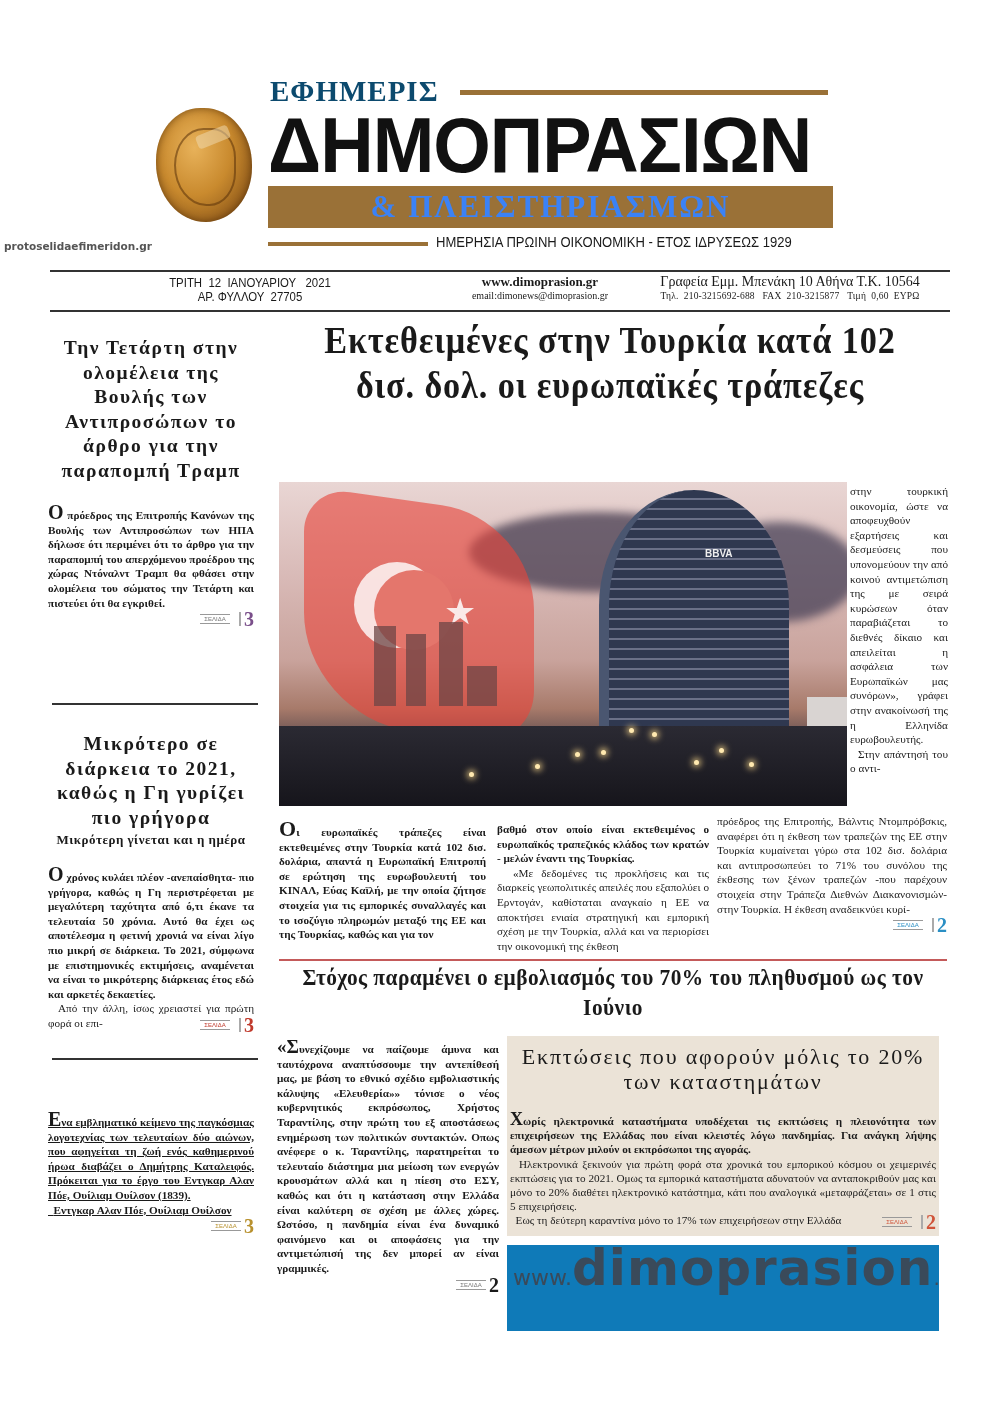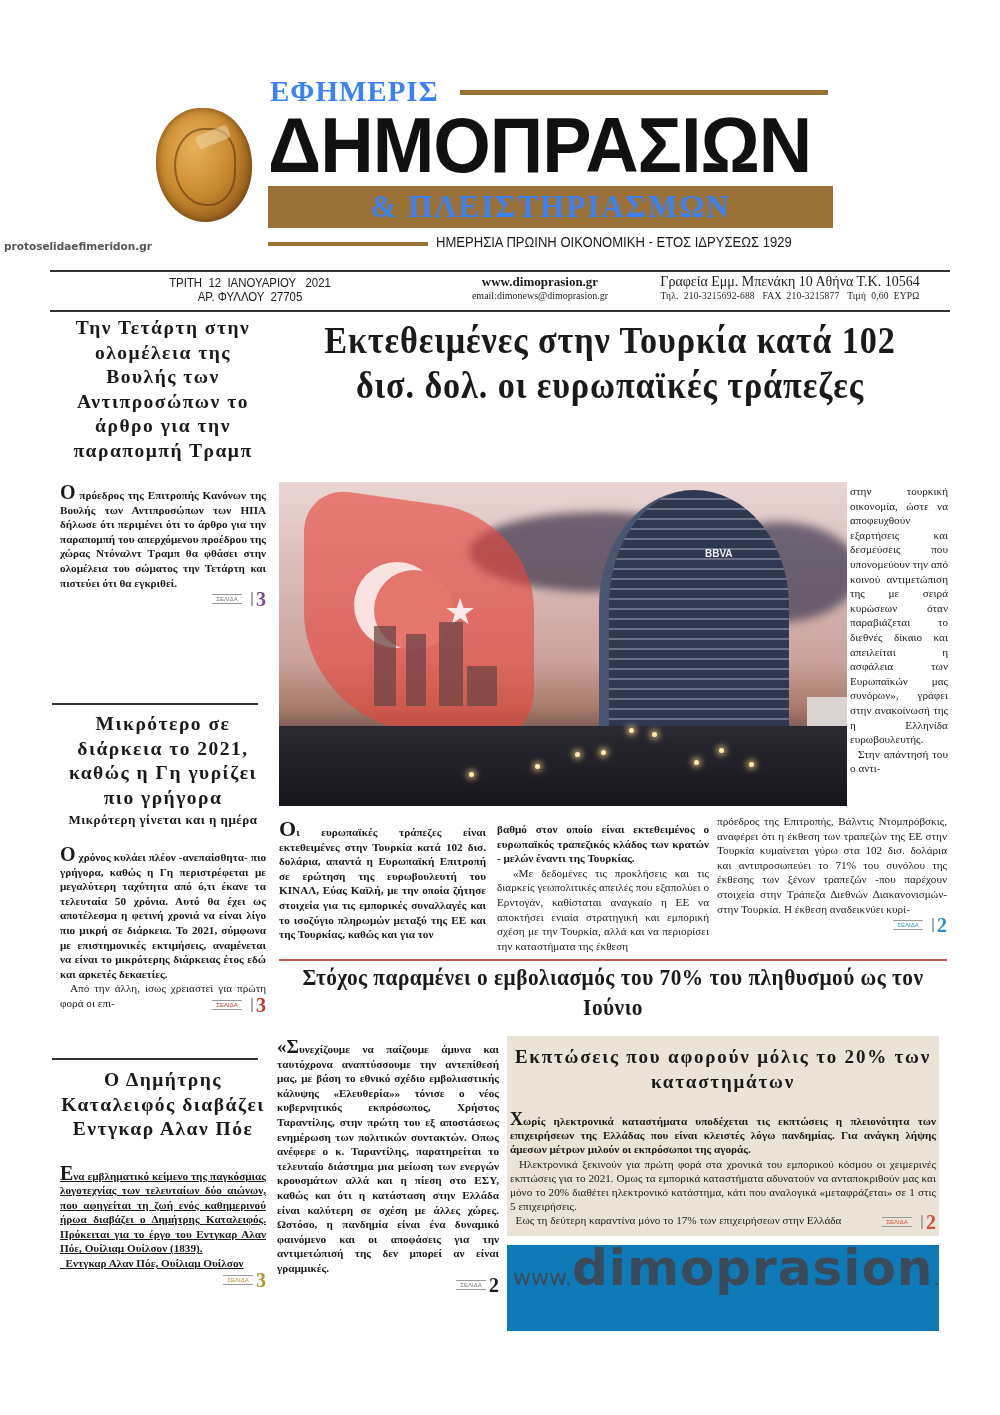--- a/index.html
+++ b/index.html
@@ -3,41 +3,41 @@
 <meta charset="utf-8">
 <style>
   html, body { margin:0; padding:0; background:#ffffff; }
   body { width:1000px; height:1415px; position:relative; overflow:hidden; font-family:"Liberation Serif", serif; color:#1a1a1a; }
   .abs { position:absolute; }
 
   
   .coin { left:156px; top:108px; width:96px; height:114px; border-radius:46% 50% 48% 52%; background:radial-gradient(ellipse at 40% 35%, #e8b25a 0%, #c98a2e 45%, #8a5518 85%, #6b3f10 100%); box-shadow:inset 0 0 8px rgba(60,30,0,.6); }
   .coin .face { position:absolute; left:18px; top:20px; width:58px; height:74px; border-radius:50% 40% 45% 55%; border:2px solid rgba(90,50,10,.55); }
   .coin .wing { position:absolute; left:40px; top:22px; width:34px; height:14px; background:rgba(240,220,180,.5); transform:rotate(-22deg); border-radius:4px; }
-  .efimeris { left:270px; top:75px; font-size:29px; font-weight:bold; letter-spacing:1px; color:#3b82f6; }
+  .efimeris { left:270px; top:75px; font-size:29px; font-weight:bold; letter-spacing:1px; color:#0c4a6e; }
   .rule-top { left:460px; top:90px; width:368px; height:5px; background:#9a7137; }
   .dimoprasion { left:268px; top:104px; width:566px; font-family:"Liberation Sans", sans-serif; font-size:74px; font-weight:bold; letter-spacing:-1px; transform:scaleY(1.05); line-height:84px; color:#111; white-space:nowrap; }
   .plei-band { left:268px; top:186px; width:565px; height:42px; background:#9a7137; }
   .plei-text { left:268px; top:189px; width:565px; text-align:center; font-size:31px; font-weight:bold; color:#3b82f6; letter-spacing:2px; }
   .rule-sub { left:268px; top:242px; width:160px; height:4px; background:#9a7137; }
   .subtitle { left:436px; top:234px; font-family:"Liberation Sans", sans-serif; font-size:14.5px; color:#1a1a1a; transform:scaleX(.9); transform-origin:left; white-space:nowrap; }
   .watermark { left:4px; top:240px; font-family:"DejaVu Sans", sans-serif; font-size:10.5px; font-weight:bold; color:#555; }
 
   
   .bar-top { left:50px; top:270px; width:900px; height:2px; background:#333; }
   .bar-bot { left:50px; top:310px; width:900px; height:2px; background:#333; }
   .date { left:145px; top:276px; width:210px; text-align:center; font-family:"Liberation Sans", sans-serif; font-size:12px; line-height:14px; transform:scaleX(.95); }
   .web { left:440px; top:275px; width:200px; text-align:center; font-size:13px; line-height:14px; }
   .web .email { font-size:10px; }
   .office { left:640px; top:275px; width:300px; text-align:center; font-size:14px; line-height:14px; }
   .office .tel { font-size:9.5px; letter-spacing:.2px; }
 
   
   .hl { text-align:center; font-weight:bold; letter-spacing:1.5px; }
-  .col-left { left:60px; width:206px; }
+  .col-left { left:48px; width:206px;margin-top:20px; }
   .h1l { font-size:19.5px; line-height:24.5px; }
   .body { font-size:11.2px; line-height:14.6px; text-align:justify; }
   .dropcap { font-size:20px; font-weight:bold; line-height:14px; }
   .lead { font-weight:bold; }
   .section-tag { display:inline-flex; align-items:center; gap:3px; vertical-align:middle; float:right; }
   .tag-box { display:inline-block; width:30px; height:8px; border-top:1px solid #999; border-bottom:1px solid #999; font-size:6px; line-height:8px; text-align:center; color:#777; font-family:"Liberation Sans", sans-serif; }
   .tag-glyph { display:inline-block; width:6px; height:14px; border-right:2px solid #aaa; }
   .tag-num { font-size:20px; font-weight:bold; line-height:18px; }
   .sep { height:2px; background:#333; }
 
@@ -62,21 +62,21 @@
   .right-narrow { left:850px; top:484px; width:98px; font-size:11.2px; line-height:14.6px; text-align:justify; }
   .mid-col1 { left:279px; top:822px; width:207px; }
   .mid-col2 { left:497px; top:822px; width:212px; }
   .right-col { left:717px; top:814px; width:230px; }
 
   .red-line { left:279px; top:959px; width:668px; height:2px; background:#c45a5a; }
   .vax-hl { left:279px; top:963px; width:668px; text-align:center; font-size:23px; font-weight:bold; line-height:30px; letter-spacing:.5px; transform:scaleX(.93); }
   .vax-body { left:263px; top:1040px; width:222px;margin-left:14px; }
 
   .box { left:507px; top:1036px; width:432px; height:200px; background:#ebe3d7; }
-  .box-hl { left:507px; top:1044px; width:432px; text-align:center; font-size:19px; font-weight:bold; line-height:25px; letter-spacing:1.8px; }
+  .box-hl { left:507px; top:1044px; width:432px; text-align:center; font-size:22px; font-weight:normal; line-height:25px; letter-spacing:1.8px; }
   .box-body { left:510px; top:1112px; width:426px; font-size:11.2px; line-height:14.2px; text-align:justify; }
 
   .banner { left:507px; top:1245px; width:432px; height:86px; background:#0f7ab8; overflow:hidden; }
   .banner-text { position:absolute; left:6px; top:-6px; font-family:"DejaVu Sans", sans-serif; color:#3a4a5a; white-space:nowrap; }
   .banner-text .www { font-size:22px; }
   .banner-text .dom { font-size:50px; letter-spacing:1px; font-weight:bold; }
   .banner-text .gr { font-size:20px; }
 </style>
 </head>
 <body>
@@ -133,21 +133,20 @@
     <span class="section-tag">
       <span class="tag-box" style="color:#c0392b">ΣΕΛΙΔΑ</span>
       <span class="tag-glyph"></span>
       <span class="tag-num" style="color:#c0392b">3</span>
     </span>
   </div>
 </div>
 <div class="abs sep" style="left:52px; top:1058px; width:206px;"></div>
 
 <div class="abs col-left" style="top:1068px;">
-  <div class="hl h1l">Ο Δημήτρης Καταλειφός διαβάζει Εντγκαρ Αλαν Πόε</div>
   <div class="body" style="margin-top:24px;text-decoration:underline;">
     <span class="dropcap">Ε</span><span class="lead">να εμβληματικό κείμενο της παγκόσμιας λογοτεχνίας των τελευταίων δύο αιώνων, που αφηγείται τη ζωή ενός καθημερινού ήρωα διαβάζει ο Δημήτρης Καταλειφός. Πρόκειται για το έργο του Εντγκαρ Αλαν Πόε, Ουίλιαμ Ουίλσον (1839).</span><br>
     &nbsp;&nbsp;<span class="lead">Εντγκαρ Αλαν Πόε, Ουίλιαμ Ουίλσον</span>
     <span class="section-tag">
       <span class="tag-box" style="color:#b8912e">ΣΕΛΙΔΑ</span>
       <span class="tag-num" style="color:#b8912e">3</span>
     </span>
   </div>
 </div>
 
@@ -182,21 +181,21 @@
 <div class="abs right-narrow">
   <span>στην τουρκική οικονομία, ώστε να αποφευχθούν εξαρτήσεις και δεσμεύσεις που υπονομεύουν την από κοινού αντιμετώπιση της με σειρά κυρώσεων όταν παραβιάζεται το διεθνές δίκαιο και απειλείται η ασφάλεια των Ευρωπαϊκών μας συνόρων», γράφει στην ανακοίνωσή της η Ελληνίδα ευρωβουλευτής.</span><br>
   &nbsp;&nbsp;<span>Στην απάντησή του ο αντι-</span>
 </div>
 
 <div class="abs body mid-col1">
   <span class="dropcap" style="font-size:22px;">Ο</span><span class="lead">ι ευρωπαϊκές τράπεζες είναι εκτεθειμένες στην Τουρκία κατά 102 δισ. δολάρια, απαντά η Ευρωπαϊκή Επιτροπή σε ερώτηση της ευρωβουλευτή του ΚΙΝΑΛ, Εύας Καϊλή, με την οποία ζήτησε στοιχεία για τις εμπορικές συναλλαγές και το ισοζύγιο πληρωμών μεταξύ της ΕΕ και της Τουρκίας, καθώς και για τον</span>
 </div>
 <div class="abs body mid-col2">
   <span class="lead">βαθμό στον οποίο είναι εκτεθειμένος ο ευρωπαϊκός τραπεζικός κλάδος των κρατών - μελών έναντι της Τουρκίας.</span><br>
-  &nbsp;&nbsp;<span>«Με δεδομένες τις προκλήσεις και τις διαρκείς γεωπολιτικές απειλές που εξαπολύει ο Ερντογάν, καθίσταται αναγκαίο η ΕΕ να αποκτήσει ενιαία στρατηγική και εμπορική σχέση με την Τουρκία, αλλά και να περιορίσει την καταστήματα της έκθεση</span>
+  &nbsp;&nbsp;<span>«Με δεδομένες τις προκλήσεις και τις διαρκείς γεωπολιτικές απειλές που εξαπολύει ο Ερντογάν, καθίσταται αναγκαίο η ΕΕ να αποκτήσει ενιαία στρατηγική και εμπορική σχέση με την Τουρκία, αλλά και να περιορίσει την οικονομική της έκθεση</span>
 </div>
 <div class="abs body right-col">
   <span>πρόεδρος της Επιτροπής, Βάλντις Ντομπρόβσκις, αναφέρει ότι η έκθεση των τραπεζών της ΕΕ στην Τουρκία κυμαίνεται γύρω στα 102 δισ. δολάρια και αντιπροσωπεύει το 71% του συνόλου της έκθεσης των ξένων τραπεζών -που παρέχουν στοιχεία στην Τράπεζα Διεθνών Διακανονισμών- στην Τουρκία. Η έκθεση αναδεικνύει κυρί-</span>
   <span class="section-tag">
     <span class="tag-box" style="color:#2a8fc4">ΣΕΛΙΔΑ</span>
     <span class="tag-glyph"></span>
     <span class="tag-num" style="color:#2a8fc4">2</span>
   </span>
 </div>
 

